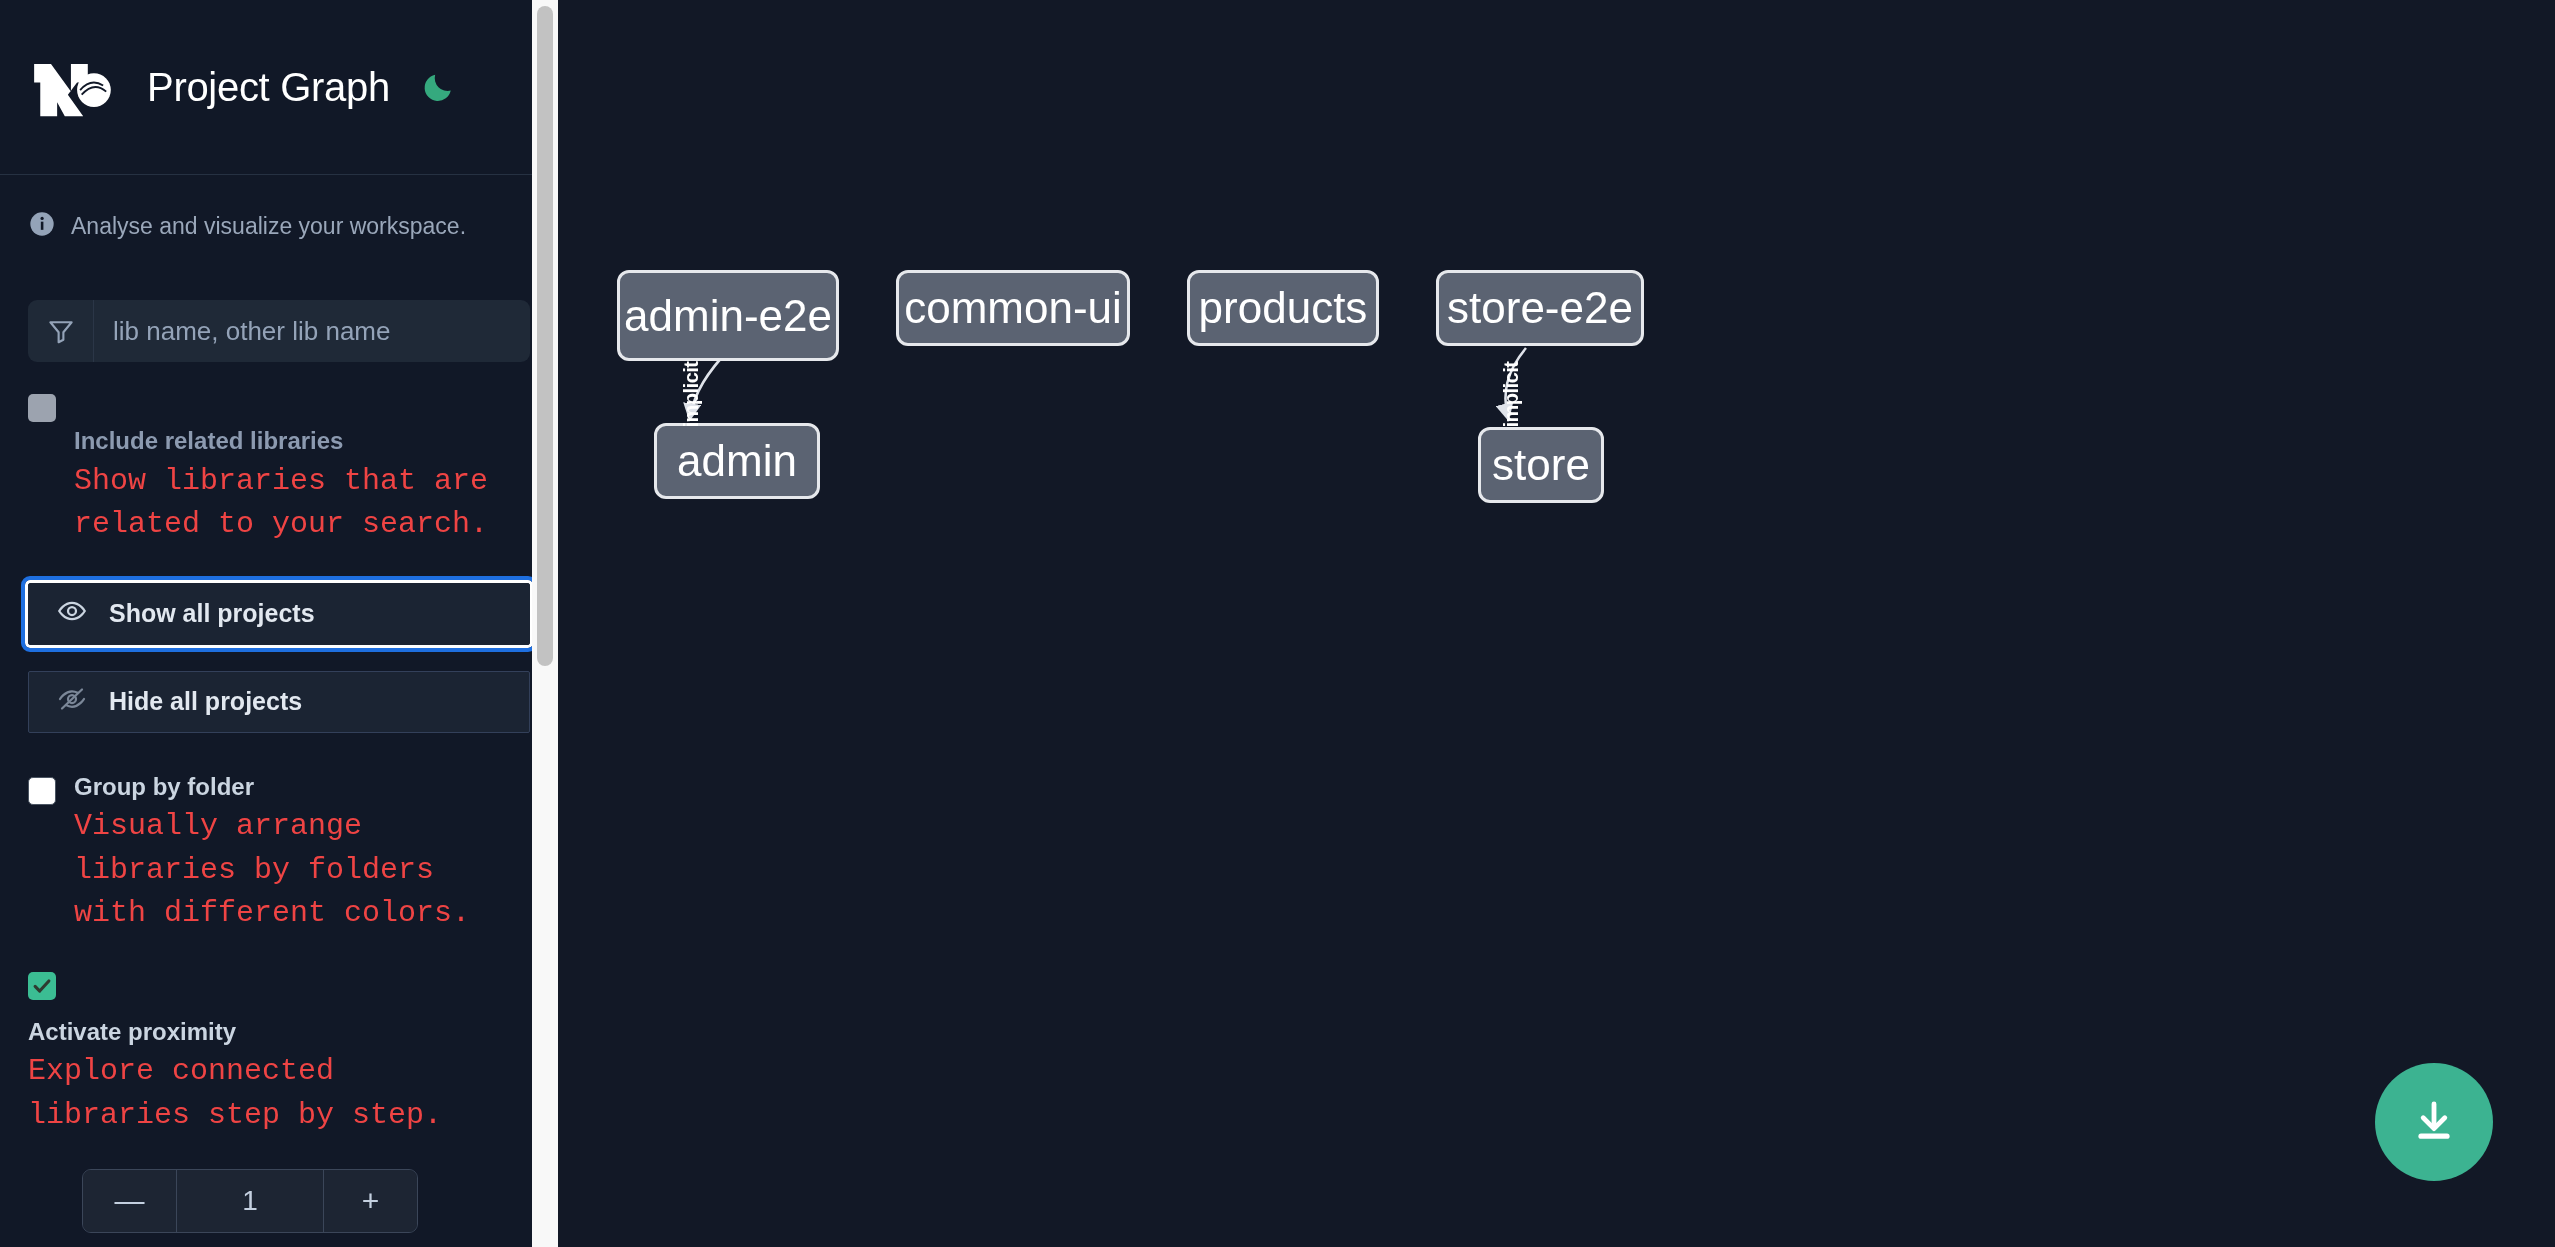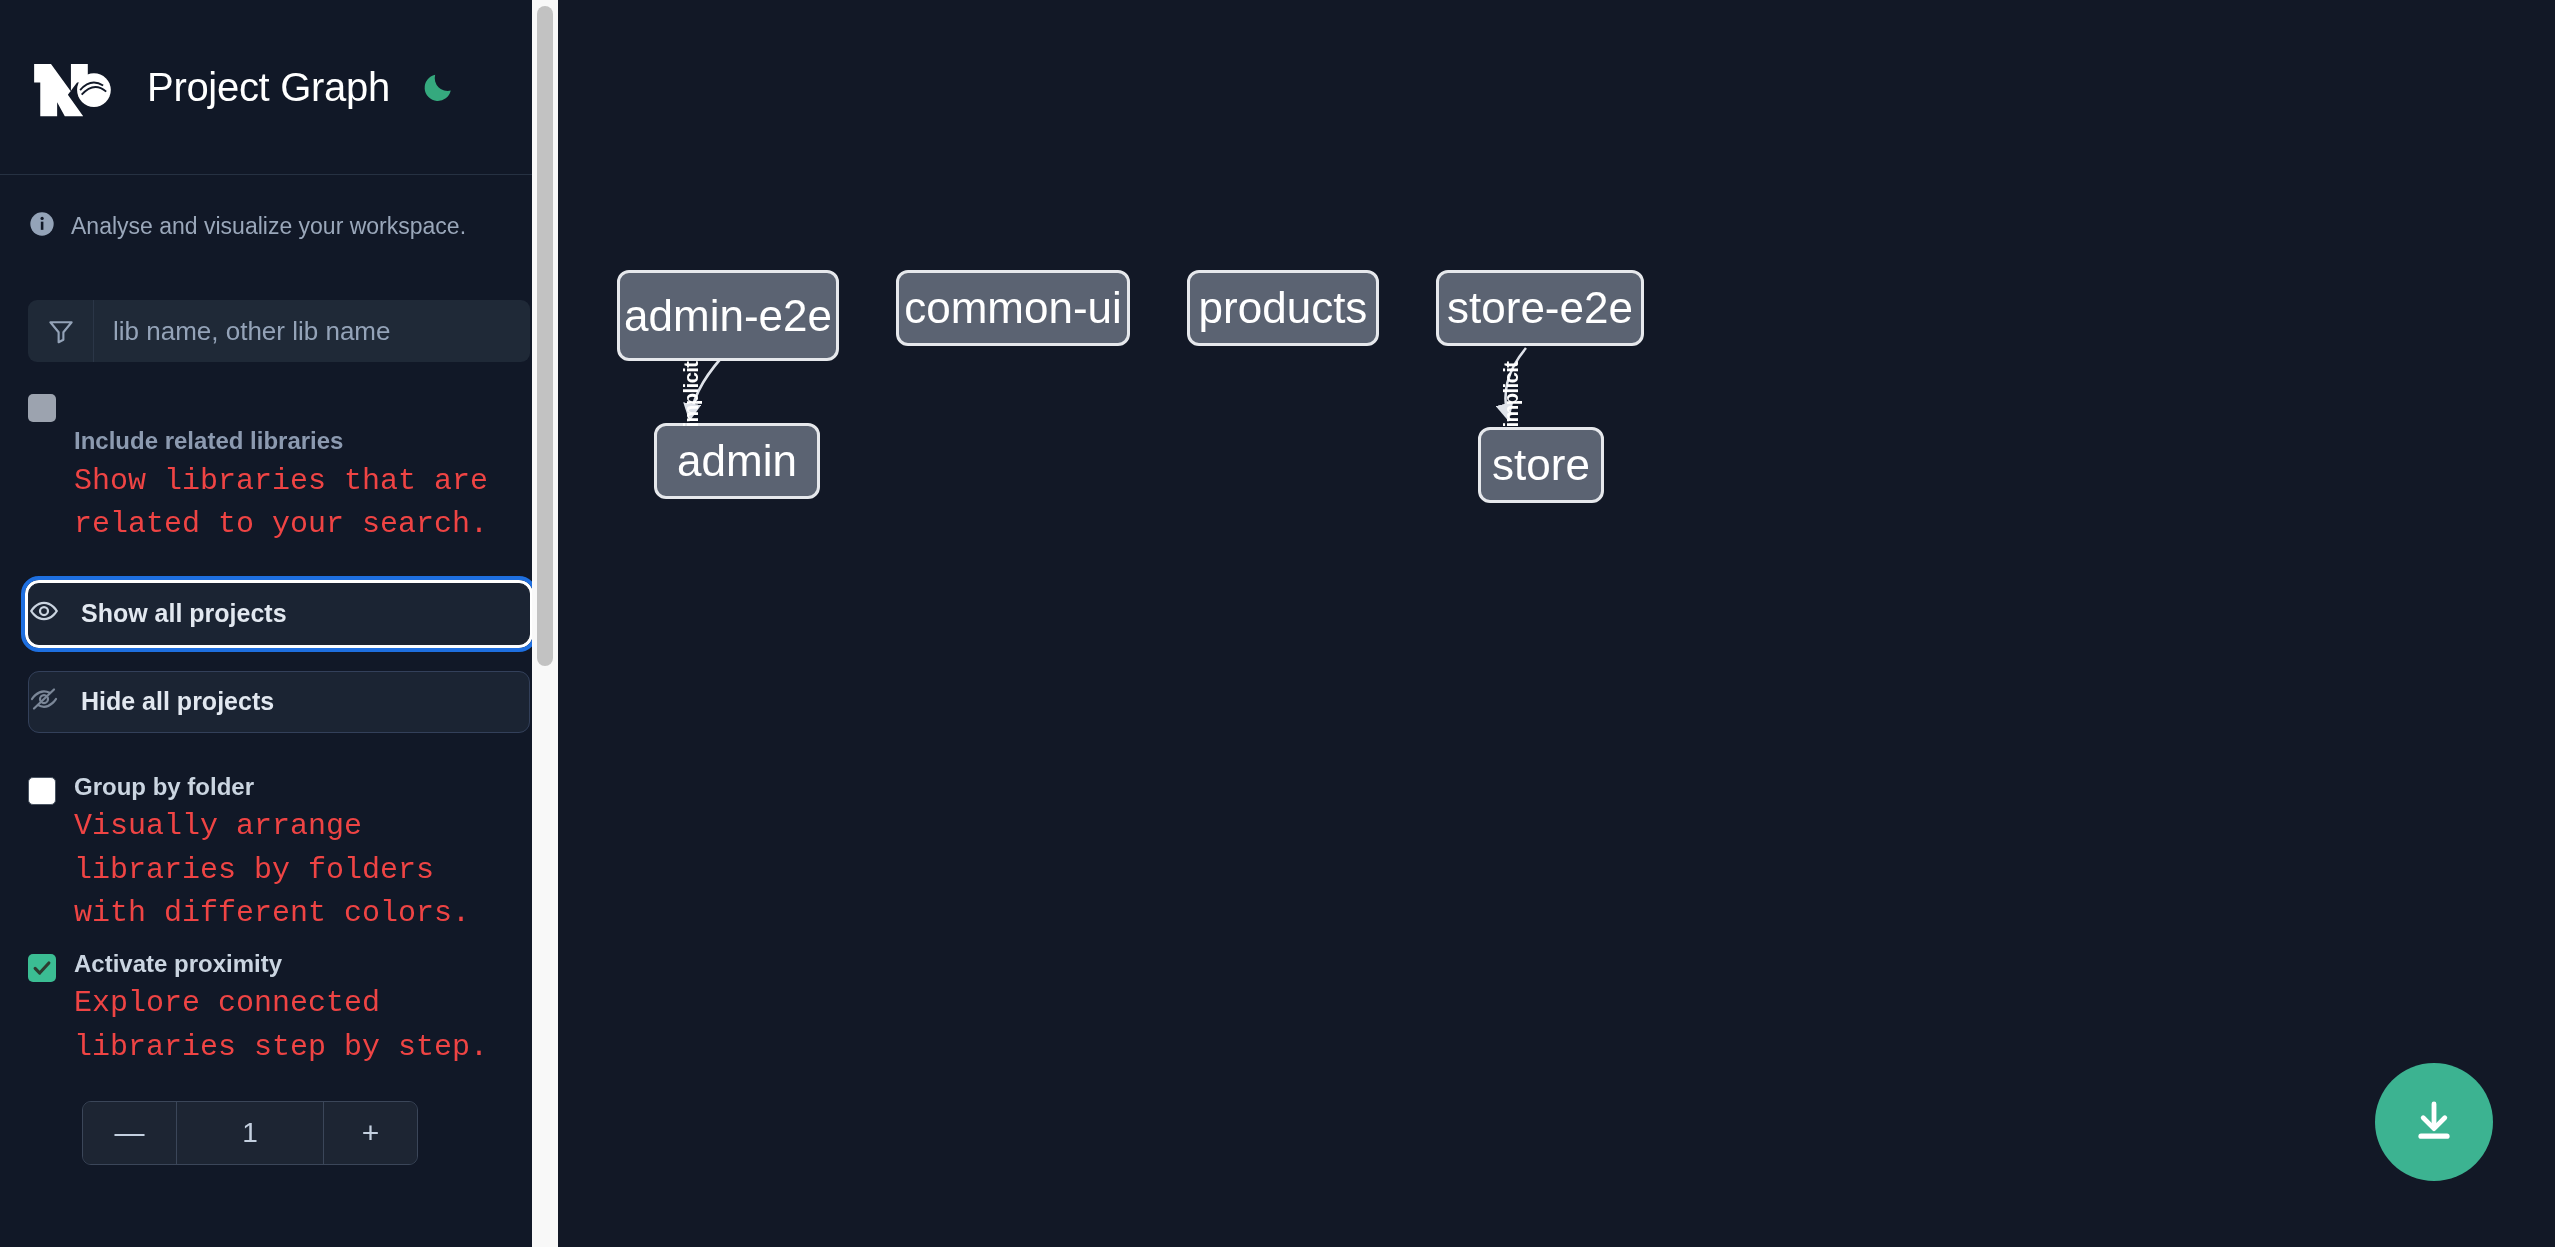--- a/index.html
+++ b/index.html
@@ -100,21 +100,22 @@
   .cb-disabled { background: #9ca3af; }
   .cb-empty { background: #ffffff; border: 1px solid #4b5563; }
   .cb-checked { background: #3bbd93; display: flex; align-items: center; justify-content: center; }
 
   
   .btn {
     height: 62px;
     width: 100%;
     display: flex; align-items: center;
     gap: 22px;
-    border-radius: 11px;
+    padding-left: 28px;
+    border-radius: 2px;
     background: #1b2433;
     border: 1px solid #33405a;
     color: #e2e8f0;
     font-size: 25px; font-weight: bold;
     font-family: "Liberation Sans", sans-serif;
     cursor: pointer;
   }
   .btn-focus {
     border-color: #1b2433;
     outline: 4px solid #1e6fe0;
@@ -291,21 +292,21 @@
       </div>
 
       <div class="opt" style="margin-top:40px;">
         <span class="cb cb-empty"></span>
         <div class="opt-body">
           <div class="opt-title">Group by folder</div>
           <div class="opt-desc">Visually arrange libraries by folders with different colors.</div>
         </div>
       </div>
 
-      <div class="opt" style="margin-top:14px;">
+      <div class="opt" style="margin-top:32px;flex-direction:column;">
         <span class="cb cb-checked">
           <svg viewBox="0 0 24 24" width="22" height="22">
             <path d="M4.5 12.5l5 5 10-11" fill="none" stroke="#2e3b30" stroke-width="3.4" stroke-linecap="round" stroke-linejoin="round"></path>
           </svg>
         </span>
         <div class="opt-body">
           <div class="opt-title">Activate proximity</div>
           <div class="opt-desc">Explore connected libraries step by step.</div>
         </div>
       </div>

